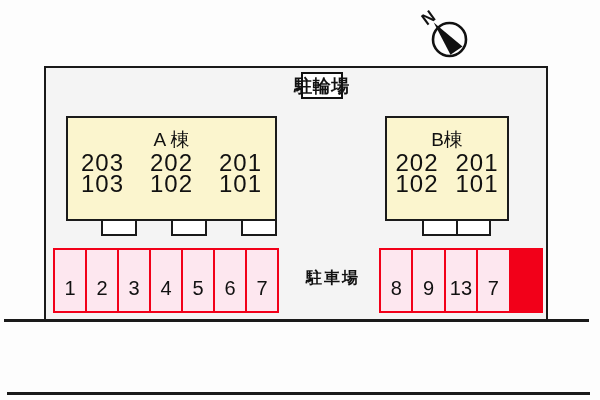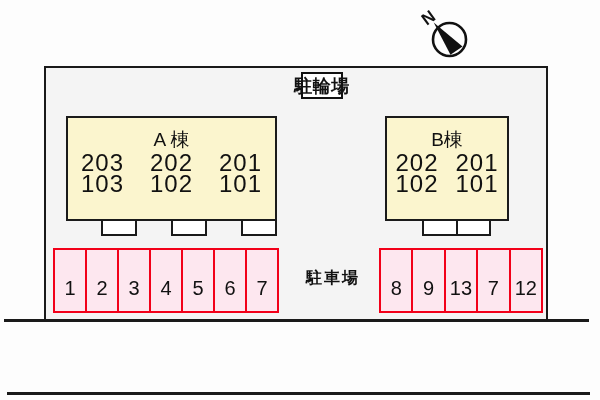--- a/index.html
+++ b/index.html
@@ -134,16 +134,15 @@
     <div class="p-space">7</div>
   </div>
 
   <div class="car-label">駐車場</div>
 
   <div class="parking-row parking-row--right">
     <div class="p-space">8</div>
     <div class="p-space">9</div>
     <div class="p-space">13</div>
     <div class="p-space">7</div>
-    <div class="p-space">12</div>
   </div>
 
 </div>
 
 </body></html>

